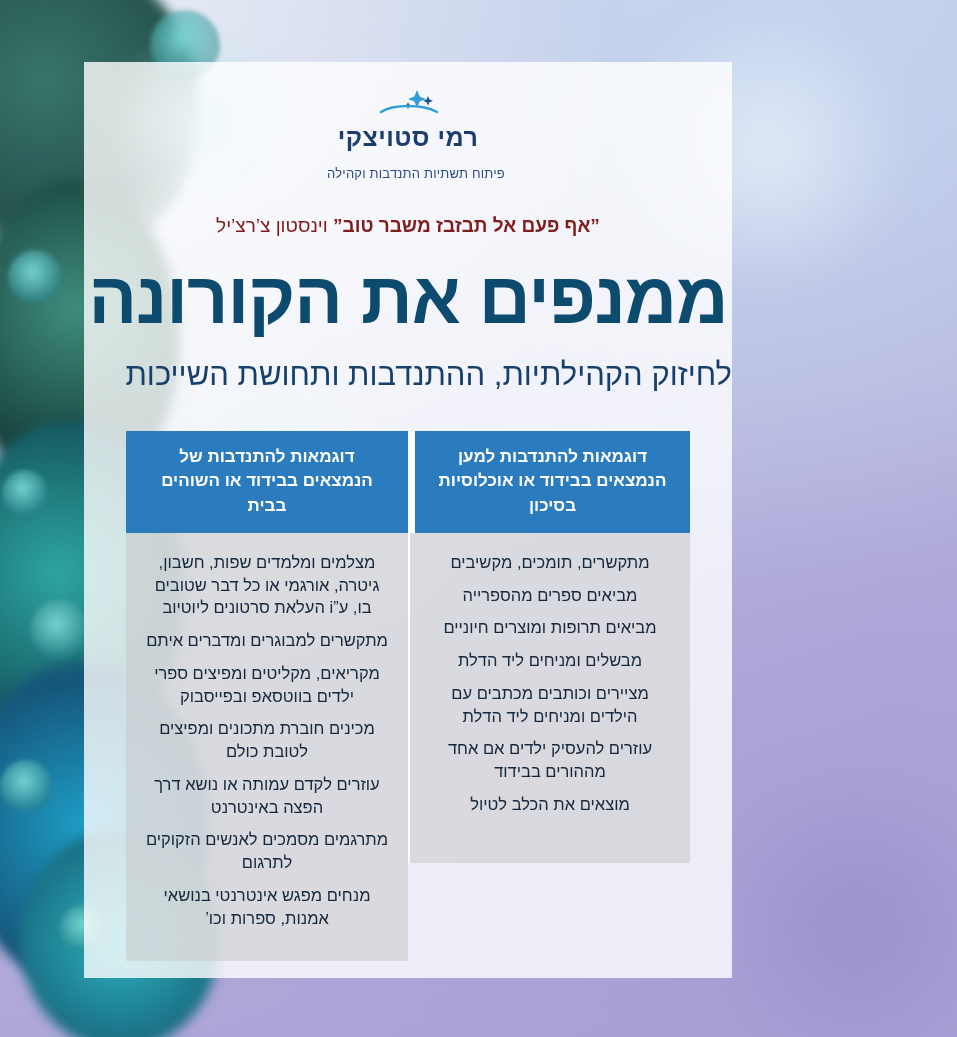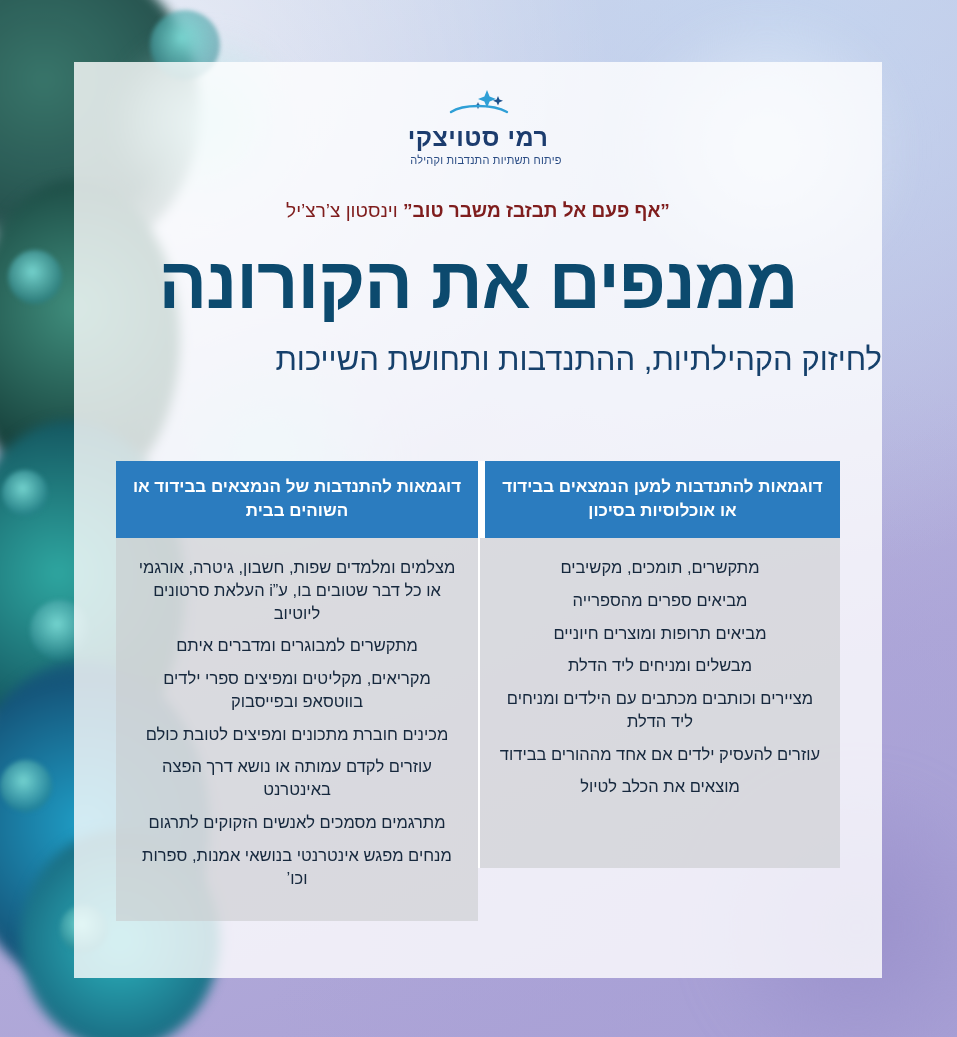--- a/index.html
+++ b/index.html
@@ -43,23 +43,23 @@
   .spike {
     position: absolute;
     border-radius: 50%;
     background: radial-gradient(circle at 45% 40%, rgba(120,215,210,.95) 0%, rgba(40,130,140,.5) 70%, rgba(40,130,140,0) 100%);
     filter: blur(2px);
   }
 
   
   .card {
     position: absolute;
-    left: 74px;
+    left: 84px;
     top: 62px;
-    width: 808px;
+    width: 648px;
     height: 916px;
     background: rgba(255,255,255,0.80);
   }
 
   
   .logo {
     text-align: center;
     padding-top: 26px;
   }
   .logo-mark {
@@ -67,23 +67,23 @@
     margin: 0 auto 2px auto;
   }
   .logo-name {
     font-size: 25px;
     font-weight: bold;
     color: #1c3c6e;
     letter-spacing: .5px;
     line-height: 1.1;
   }
   .logo-sub {
-    font-size: 11px;
+    font-size: 13px;
     color: #2a4c84;
-    margin-top: 2px;
+    margin-top: 14px;
     letter-spacing: .2px;
     padding-left: 16px;
   }
 
   
   .quote {
     text-align: center;
     margin-top: 34px;
     font-size: 19px;
     color: #7f1d1d;
@@ -124,21 +124,20 @@
     font-size: 17px;
     font-weight: bold;
     line-height: 1.45;
     text-align: center;
     padding: 14px 16px;
     min-height: 62px;
     box-sizing: border-box;
     display: flex;
     align-items: center;
     justify-content: center;
-    margin-top: 45px;
   }
   .col-right .col-head { border-left: 7px solid #ffffff; }
   .col-body {
     background: rgba(198,200,203,0.55);
     padding: 18px 18px 22px 18px;
     box-sizing: border-box;
     min-height: 330px;
   }
   .col-right .col-body { border-left: 2px solid #ffffff; }
   .col-body ul {

